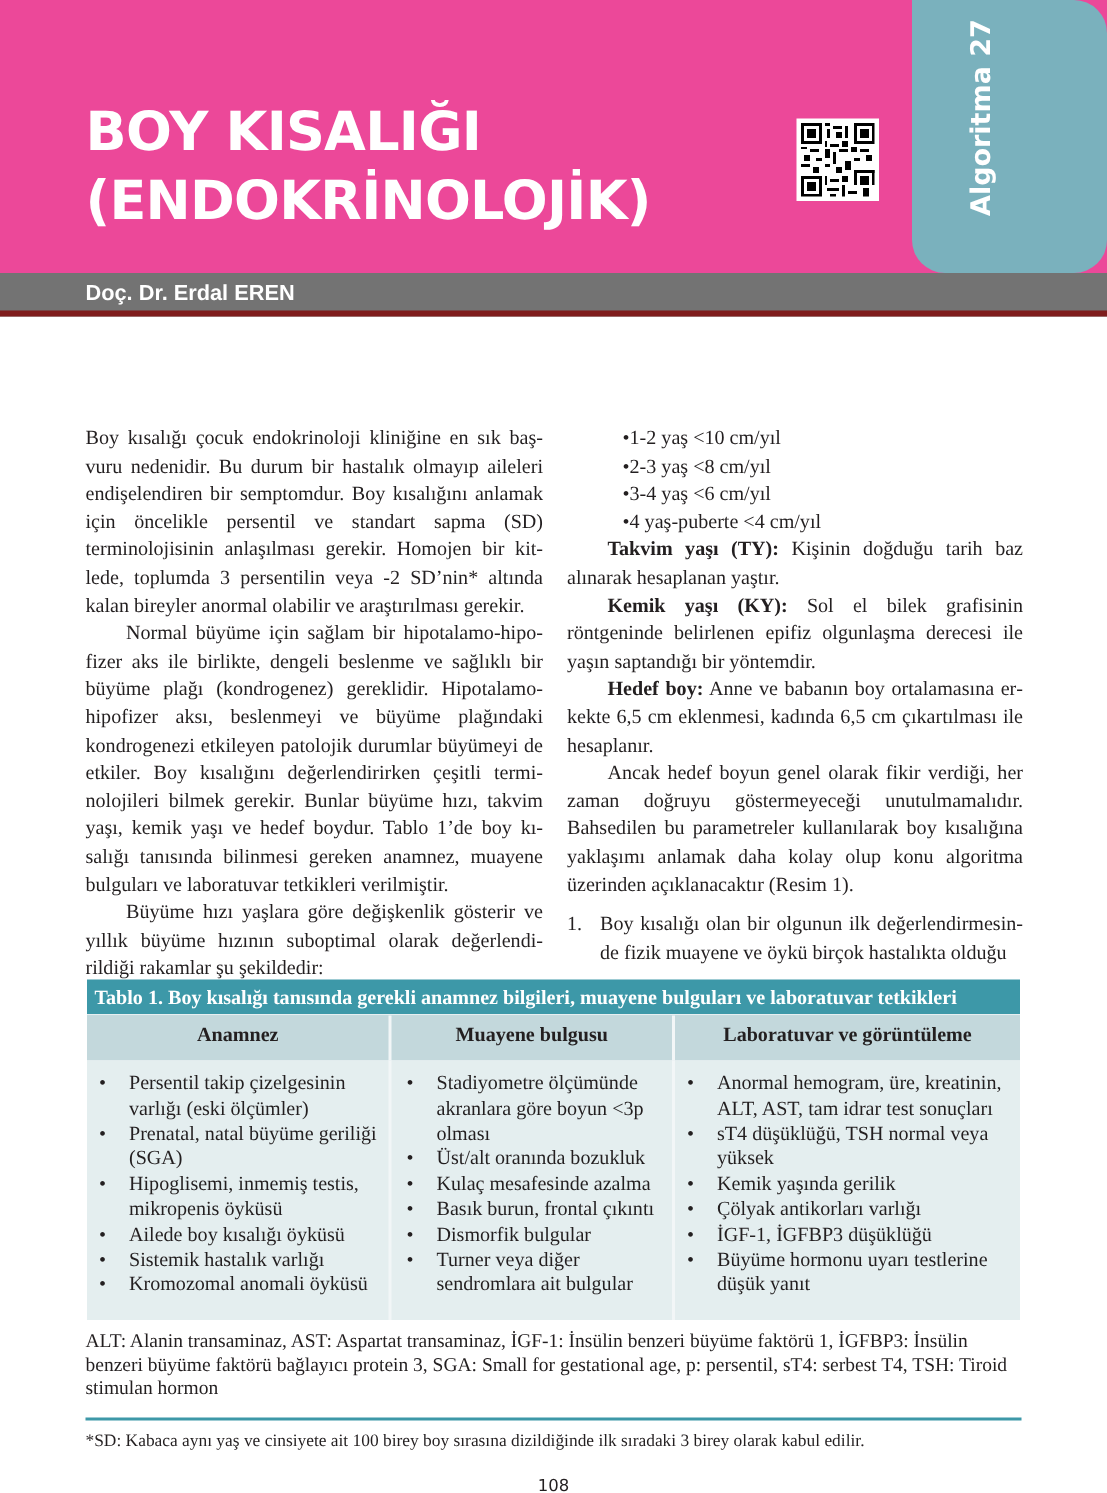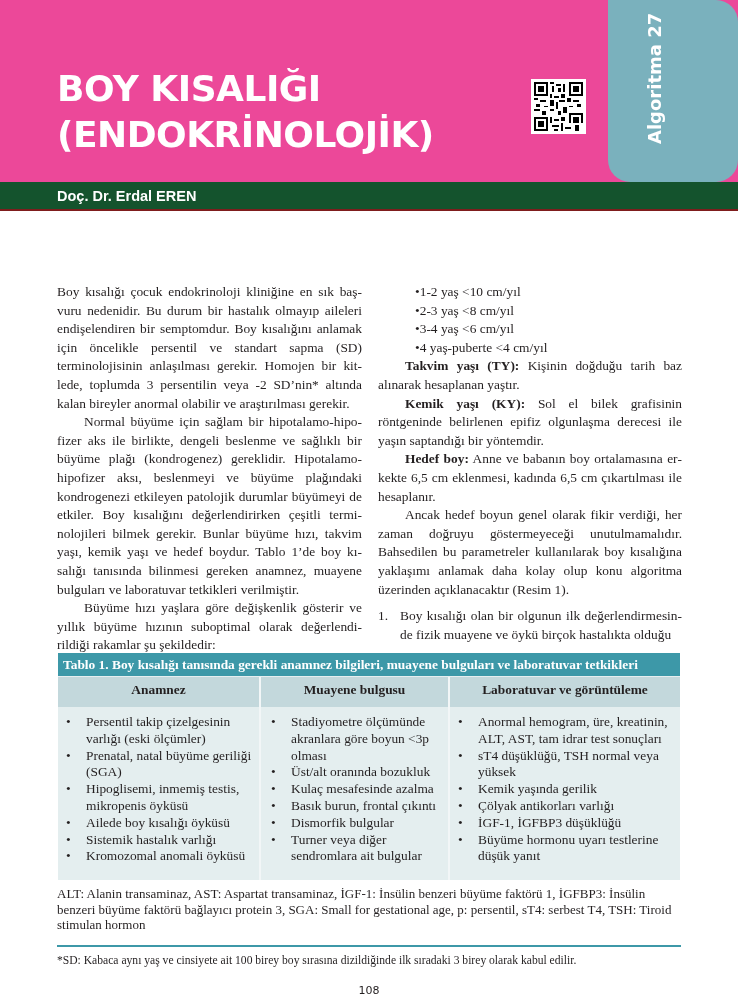--- a/index.html
+++ b/index.html
@@ -11,22 +11,22 @@
            font-family: "DejaVu Sans", "Liberation Sans", sans-serif; font-weight: bold;
            font-size: 36px; line-height: 46px; letter-spacing: -0.5px; }
   .title div { white-space: nowrap; }
   .qr { position: absolute; left: 531px; top: 79px; width: 55px; height: 55px; background: #fff; padding: 3px; }
   .qr svg { width: 49px; height: 49px; display: block; }
   .tab { position: absolute; left: 608px; top: 0; width: 130px; height: 182px;
          background: #7ab1bd; border-radius: 0 22px 22px 22px; }
   .tab-label { position: absolute; left: 36px; top: 144px; transform-origin: 0 0; transform: rotate(-90deg);
                color: #fff; font-family: "DejaVu Sans", "Liberation Sans", sans-serif; font-weight: bold;
                font-size: 18px; white-space: nowrap; line-height: 22px; }
-  .author-bar { position: absolute; left: 0; top: 182px; width: 738px; height: 29px; background: #14532d;
-                border-bottom: 2px solid #7f1d1d; }
+  .author-bar { position: absolute; left: 0; top: 182px; width: 738px; height: 29px; background: #737373;
+                border-bottom: 4px solid #7f1d1d; }
   .author { position: absolute; left: 57px; top: 6px; color: #fff; font-family: "Liberation Sans", sans-serif;
             font-weight: bold; font-size: 14.5px; }
 
   .col { position: absolute; top: 283px; font-size: 13.4px; line-height: 18.6px; text-align: justify; hyphens: manual; }
   .col-left { left: 57px; width: 305px; }
   .col-right { left: 378px; width: 304px; }
   .col p { margin: 0; }
   .col p.ind { text-indent: 27px; }
   .bullets { list-style: none; padding-left: 37px; }
   .bullets li { margin: 0; }

